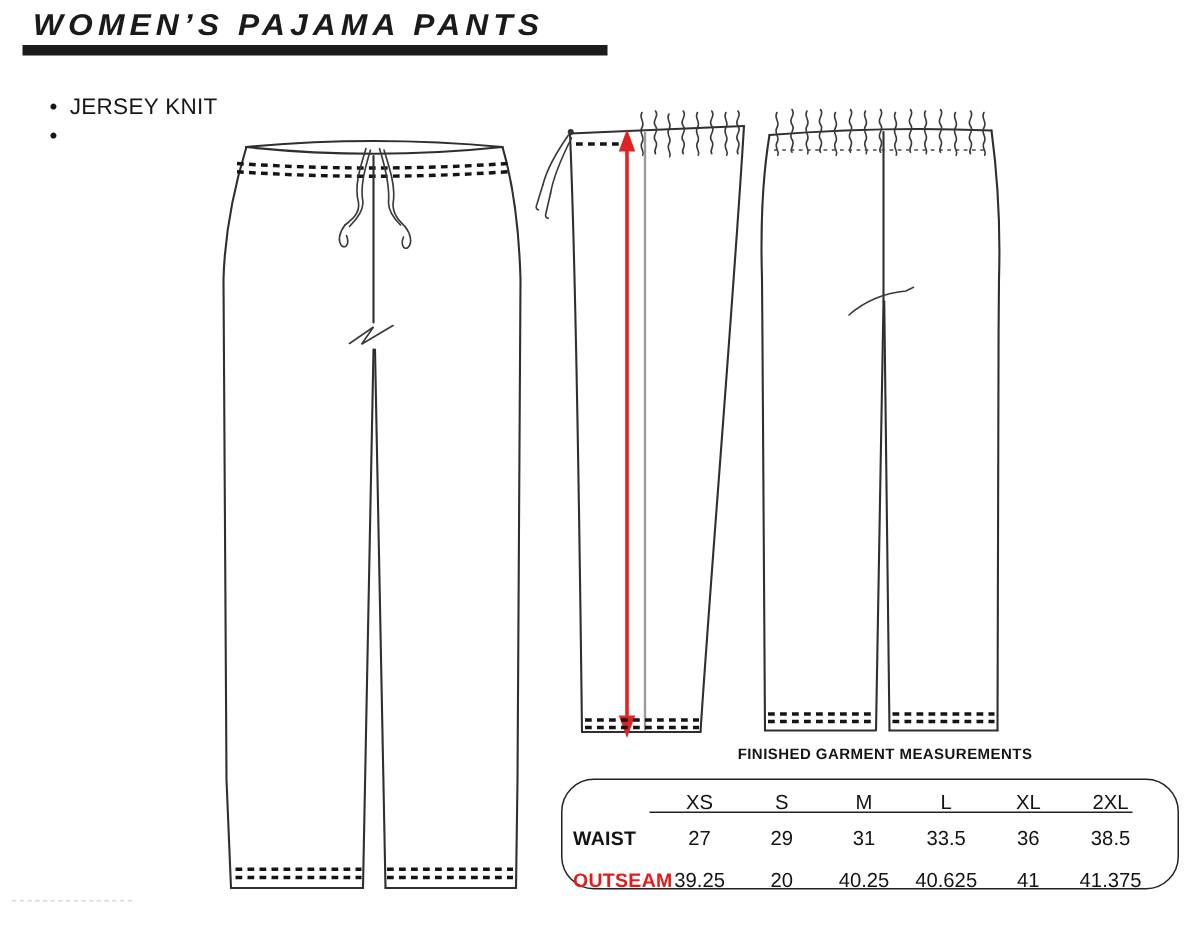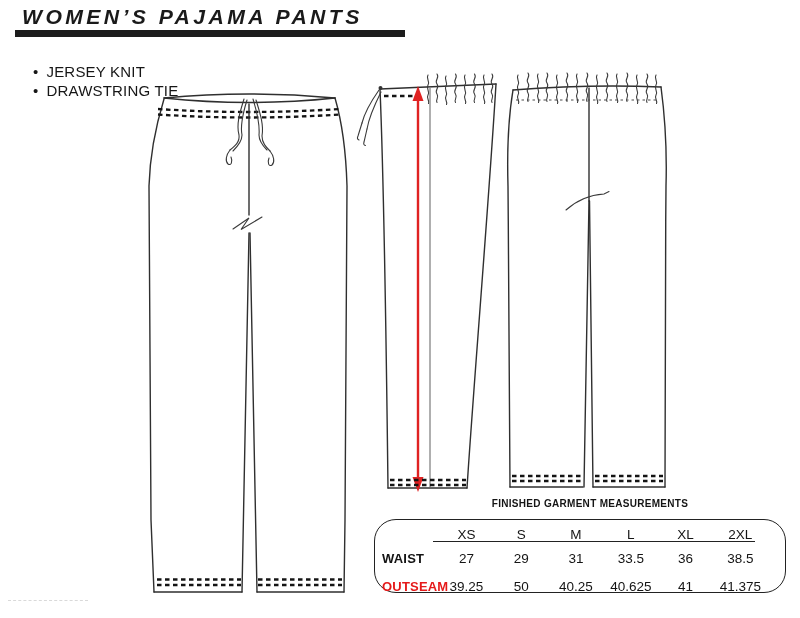--- a/index.html
+++ b/index.html
@@ -38,21 +38,21 @@
 </head>
 <body>
 
 <div class="sheet">
 
   <div class="title">WOMEN’S PAJAMA PANTS</div>
   <div class="rule"></div>
 
   <ul class="features">
     <li><span class="b"></span><span>JERSEY KNIT</span></li>
-    <li><span class="b"></span><span>DRAWSTRING TIE</span></li>
+    <li><span class="b"></span></li>
   </ul>
 
   <svg class="flats" width="800" height="618" viewBox="0 0 800 618">
     <defs>
       <path id="sq1" d="M0,0 c-2.5,4 2.5,6 0,10 c-2.5,4 2.5,6 0,10 c-2,3.5 2,5.5 0.5,8.5" fill="none" stroke="#3a3a3a" stroke-width="1.1" stroke-linecap="round"></path>
       <path id="sq2" d="M0,0 c3,4 -3,6 0,10 c3,4 -3,6 0,10 c2.5,3.5 -2,6 0,8.5" fill="none" stroke="#3a3a3a" stroke-width="1.1" stroke-linecap="round"></path>
     </defs>
 
     <g>
       <path class="ln" d="M164,98 Q249,90 335,98"></path>
@@ -166,21 +166,21 @@
     <div class="lbl" style="color: rgb(20, 20, 20);">WAIST</div>
     <div class="val">27</div>
     <div class="val">29</div>
     <div class="val">31</div>
     <div class="val">33.5</div>
     <div class="val">36</div>
     <div class="val">38.5</div>
 
     <div class="lbl" style="color: rgb(229, 26, 26);">OUTSEAM</div>
     <div class="val">39.25</div>
-    <div class="val">50</div>
+    <div class="val">20</div>
     <div class="val">40.25</div>
     <div class="val">40.625</div>
     <div class="val">41</div>
     <div class="val">41.375</div>
   </div>
 
   <div class="faint"></div>
 </div>
 
 </body></html>

